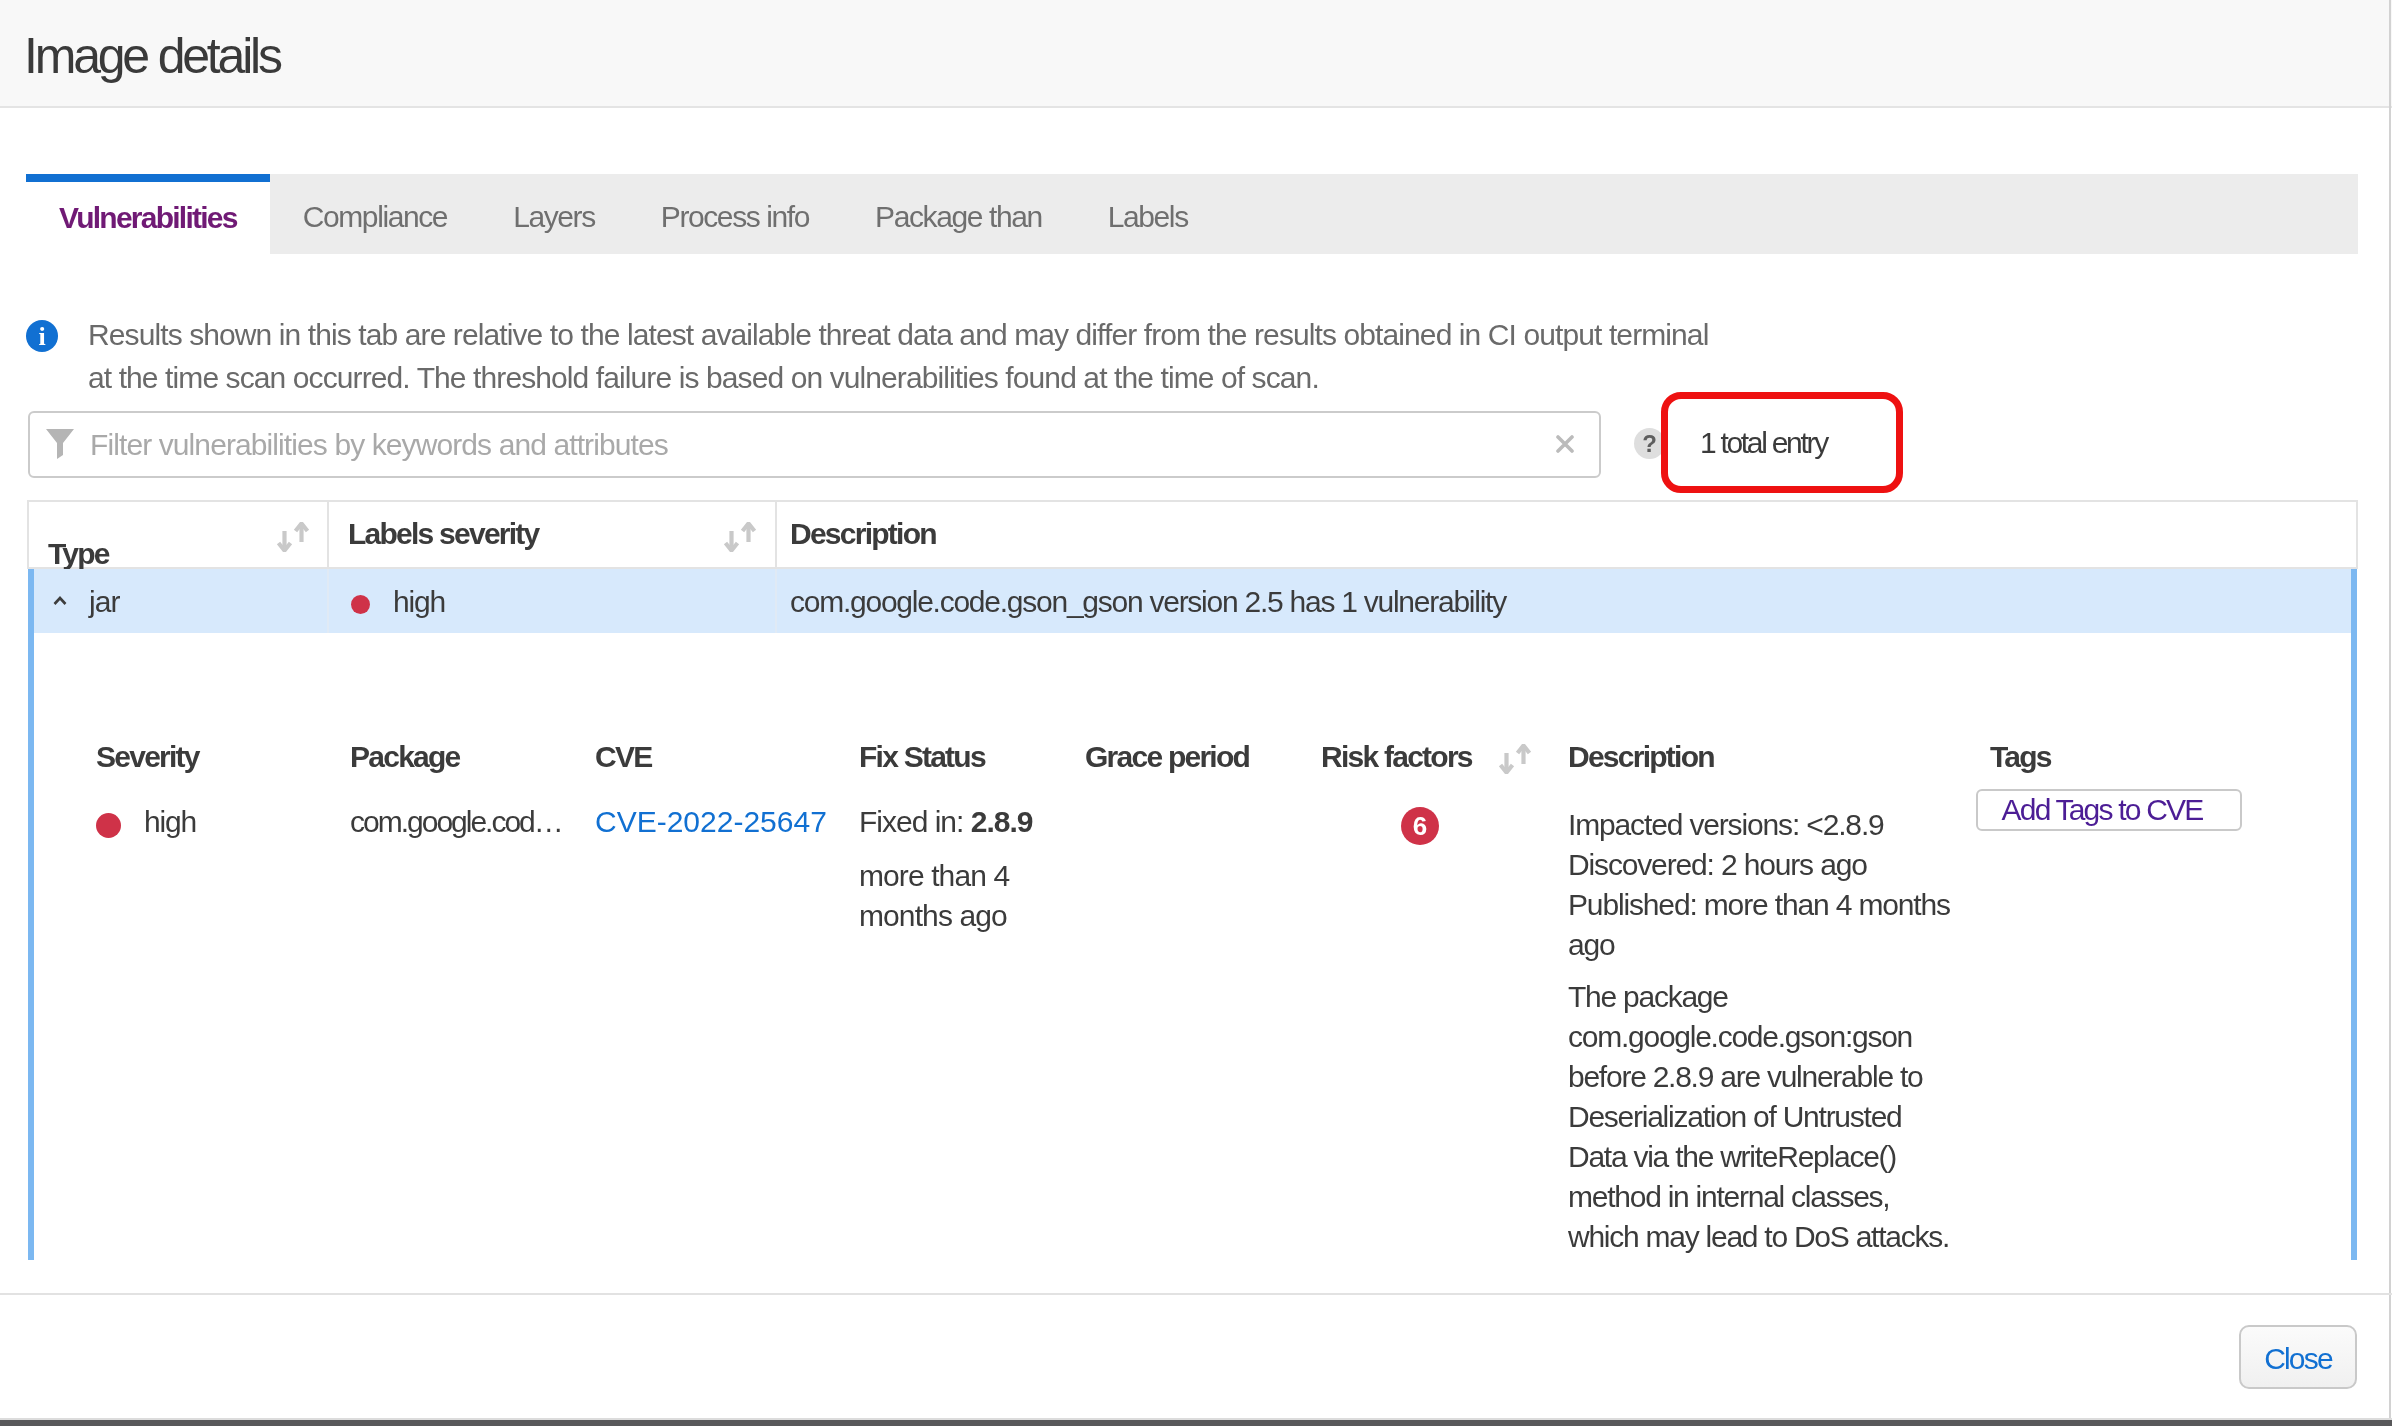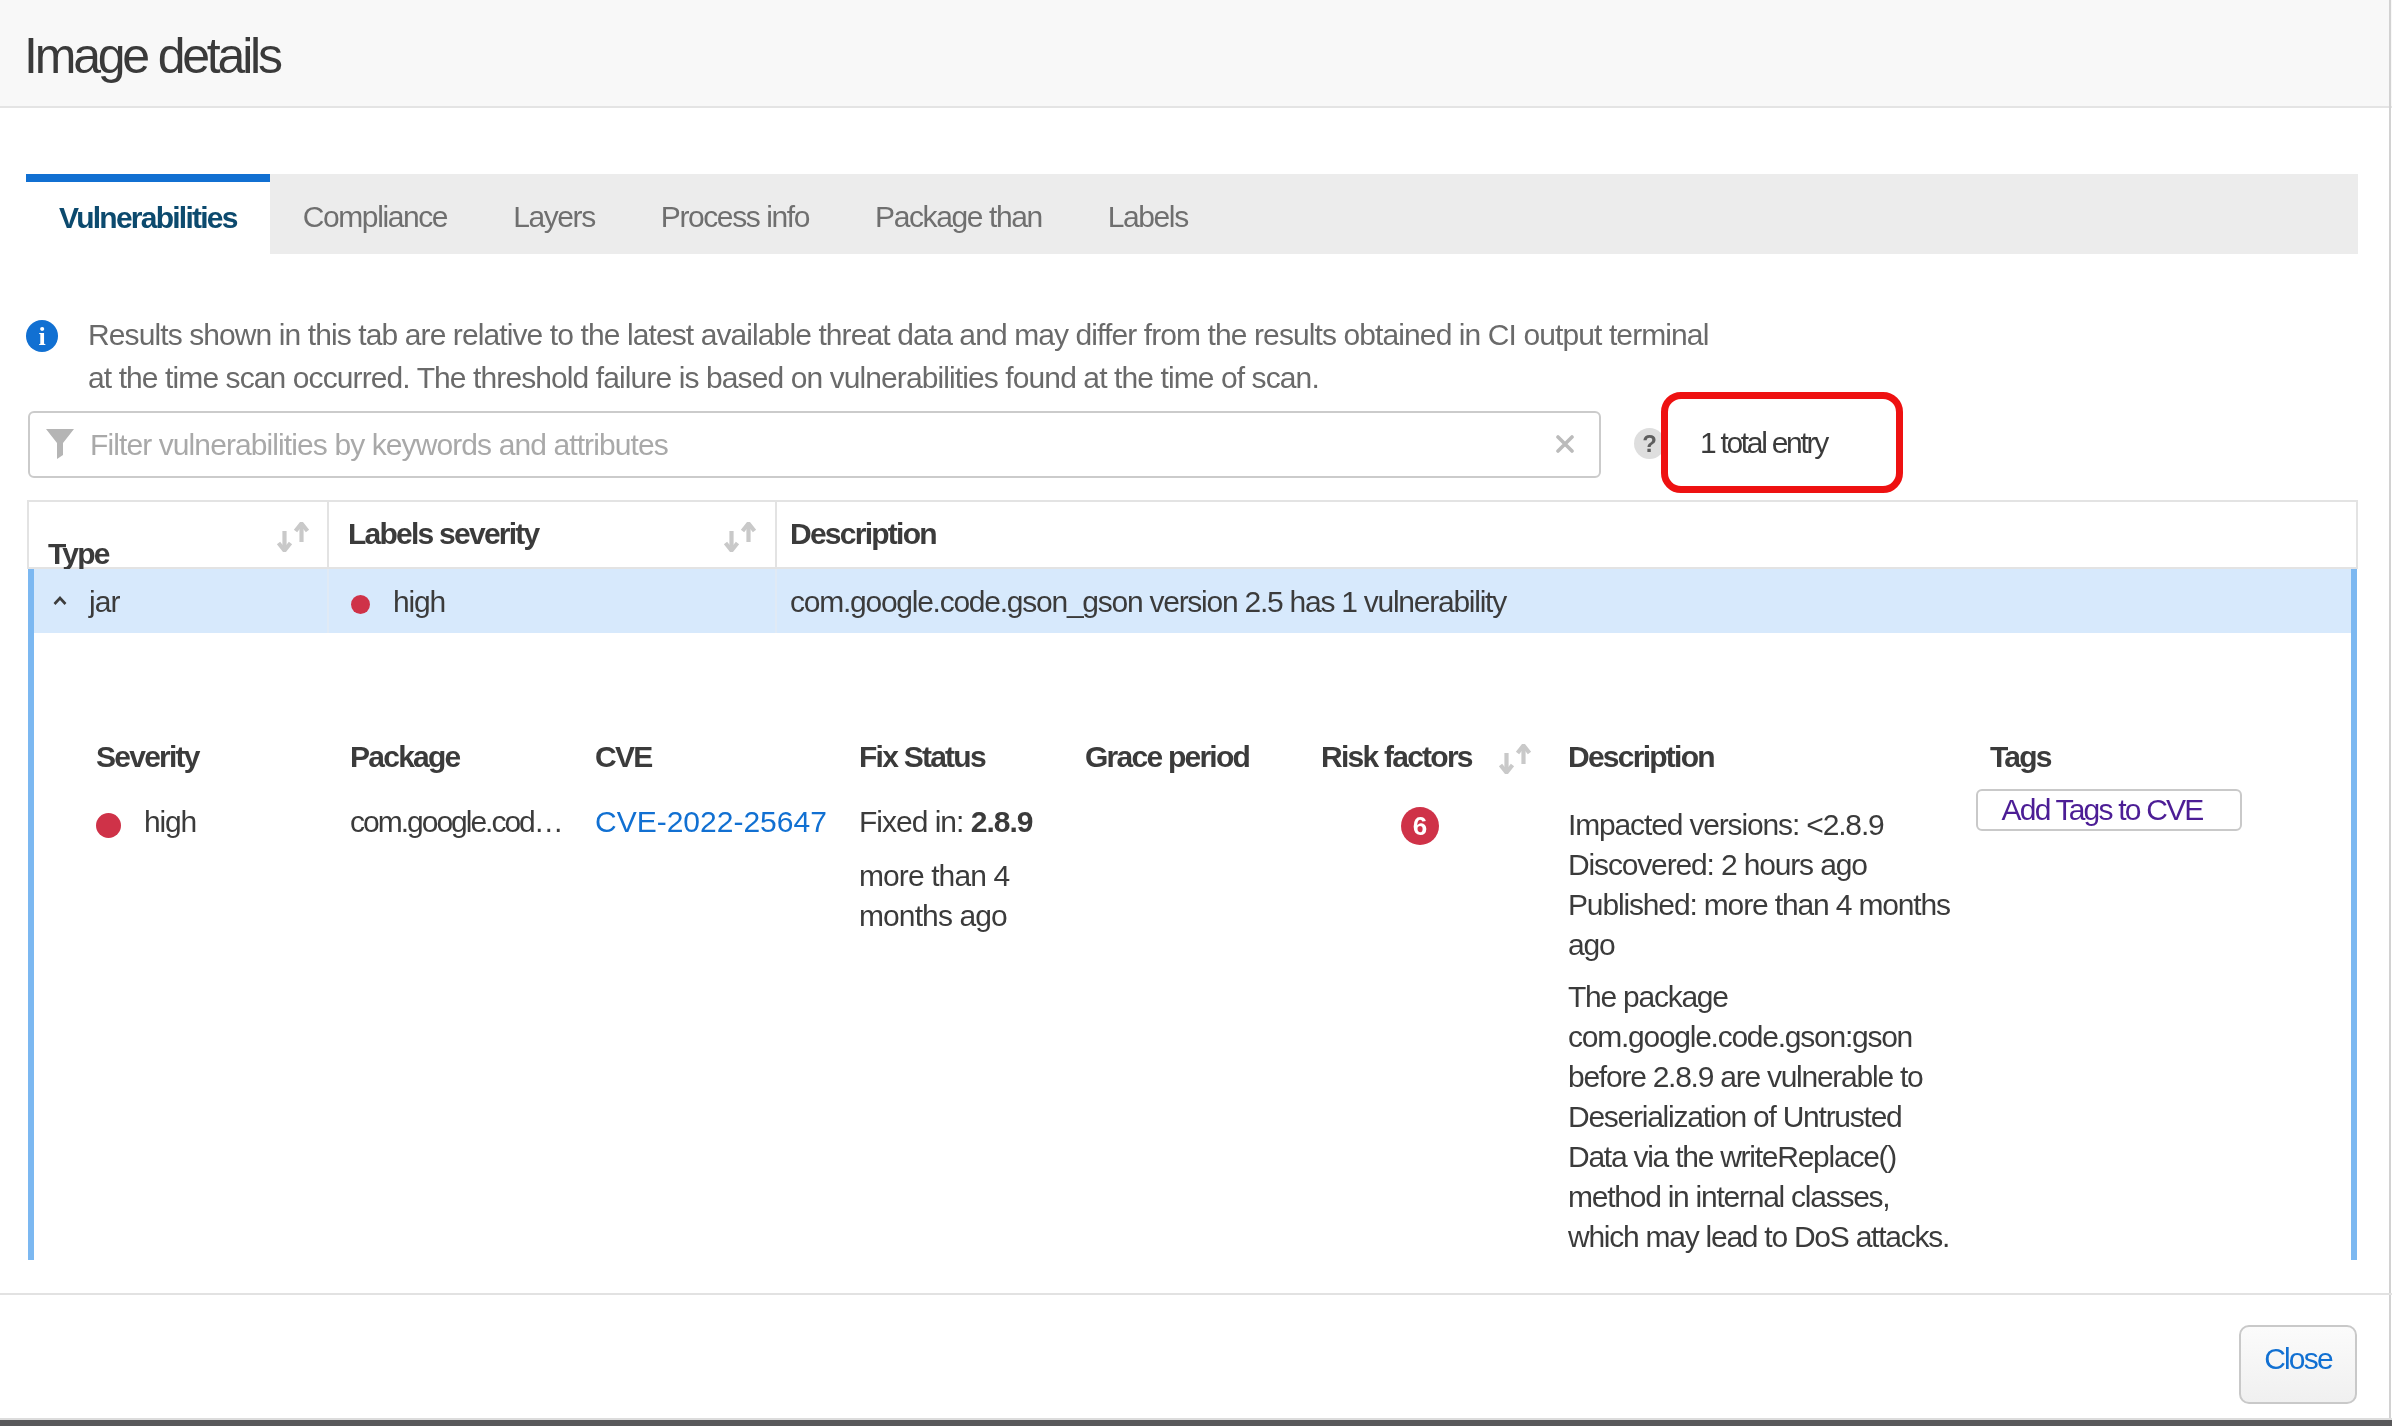--- a/index.html
+++ b/index.html
@@ -34,21 +34,21 @@
 .tabbar {
   position:absolute; top:174px; left:26px; width:2332px; height:80px;
   background:#ececec; display:flex; align-items:stretch;
 }
 .tab {
   font-size:30px; color:#6f6f6f; display:flex; align-items:center;
   padding:0 33px; padding-top:6px; letter-spacing:-1.4px;
 }
 .tab.active {
   background:#ffffff; border-top:8px solid #1170d2; padding-top:0;
-  color:#0c4a6e; font-weight:bold; letter-spacing:-1.75px;
+  color:#701a75; font-weight:bold; letter-spacing:-1.75px;
 }
 
 
 .info-icon { position:absolute; left:26px; top:320px; width:32px; height:32px; }
 .info-text {
   position:absolute; left:88px; top:313px;
   font-size:30px; line-height:43px; color:#6a6a6a; white-space:nowrap;
   letter-spacing:-0.9px;
 }
 
@@ -86,21 +86,21 @@
 }
 .row1 {
   position:absolute; left:0; top:0; width:100%; height:64px;
   background:#d7e9fc;
 }
 .dot { position:absolute; border-radius:50%; background:#cf3248; }
 
 
 .footer-sep { position:absolute; left:0; top:1293px; width:2392px; height:2px; background:#e2e2e2; }
 .closebtn {
-  position:absolute; left:2239px; top:1325px; width:118px; height:79px;
+  position:absolute; left:2239px; top:1325px; width:118px; height:64px;
   border:2px solid #c9c9c9; border-radius:10px;
   background:linear-gradient(#fbfbfb,#f0f0f0);
   color:#1170d2; font-size:30px; line-height:64px; text-align:center;
   font-family:"Liberation Sans", sans-serif; letter-spacing:-1.8px;
 }
 .botline { position:absolute; left:0; top:1418px; width:2392px; height:2px; background:#dcdcdc; }
 .botbar { position:absolute; left:0; top:1420px; width:2392px; height:6px; background:#58585a; }
 
 
 .tagsbtn {

